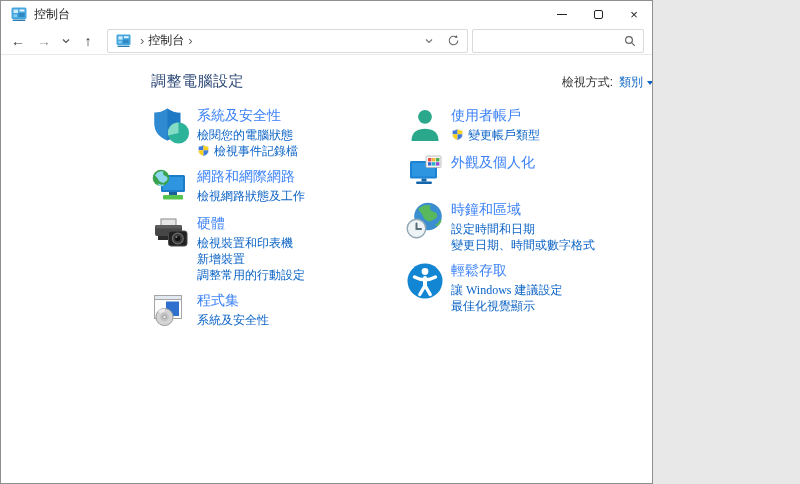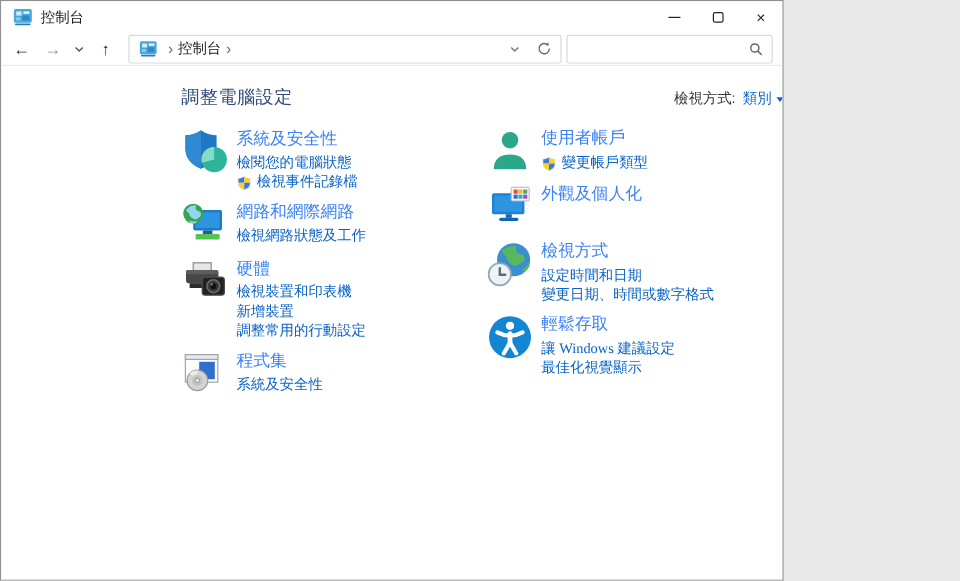--- a/index.html
+++ b/index.html
@@ -44,21 +44,21 @@
   .view-by-value { color:#0b63c5; margin-left:6px; cursor:pointer; display:flex; align-items:center; }
   .caret-down { width:0; height:0; border-left:3.5px solid transparent; border-right:3.5px solid transparent; border-top:4px solid #0b63c5; margin-left:4px; display:inline-block; }
   .columns { display:flex; }
   .col { display:flex; flex-direction:column; }
   .col-left { width:254px; }
   .col-right { width:248px;font-family:Liberation Serif, serif; }
   .section { display:flex; margin-bottom:7px; }
   .cat-icon { width:40px; height:40px; flex:0 0 40px; margin-right:6px; cursor:pointer; }
   .texts { padding-top:0; }
   .cat-title { font-size:14px; color:#3b82f6; line-height:19px; margin-bottom:3px; cursor:pointer; display:inline-block;text-align:center; }
-  .link-row { display:flex; align-items:flex-end; line-height:15px; margin-bottom:1px; }
+  .link-row { display:flex; align-items:flex-start; line-height:15px; margin-bottom:1px; }
   .cat-link { font-size:12px; color:#0b63c5; cursor:pointer; text-decoration:none; }
   .uac { width:13px; height:13px; margin-right:4px; flex:0 0 auto; }
 </style>
 </head>
 <body>
 
 <svg width="0" height="0" style="position:absolute">
   <defs>
     <g id="cp-small">
       <rect x="0.5" y="1.5" width="15" height="11.5" rx="1.5" fill="#45a7dd"></rect>
@@ -284,21 +284,21 @@
 
           <div class="section">
             <svg class="cat-icon" viewBox="0 0 40 40">
               <circle cx="23" cy="16.5" r="13.8" fill="#3b8fd0"></circle>
               <path d="M13 9 q6-5.5 12.5-3.5 q-2 5 3 6.2 q5.2 1.2 3 6.3 L25 21.5 q-6.5-1-7.5-6.5 z" fill="#58b85c"></path>
               <path d="M30 25 q4-2 5-6 l1.5 2 q-1.5 4-4.5 5.5 z" fill="#58b85c"></path>
               <circle cx="11.5" cy="28.5" r="9.3" fill="#eef3f6" stroke="#8fa6b5" stroke-width="1.4"></circle>
               <path d="M11.5 23.5 V29 h4.5" fill="none" stroke="#5a6e7a" stroke-width="2" stroke-linecap="round"></path>
             </svg>
             <div class="texts">
-              <a class="cat-title">檢視方式</a>
+              <a class="cat-title">時鐘和區域</a>
               <div class="link-row">
                   <a class="cat-link">設定時間和日期</a>
                 </div>
               <div class="link-row">
                   <a class="cat-link">變更日期、時間或數字格式</a>
                 </div>
             </div>
           </div>
 
           <div class="section">

